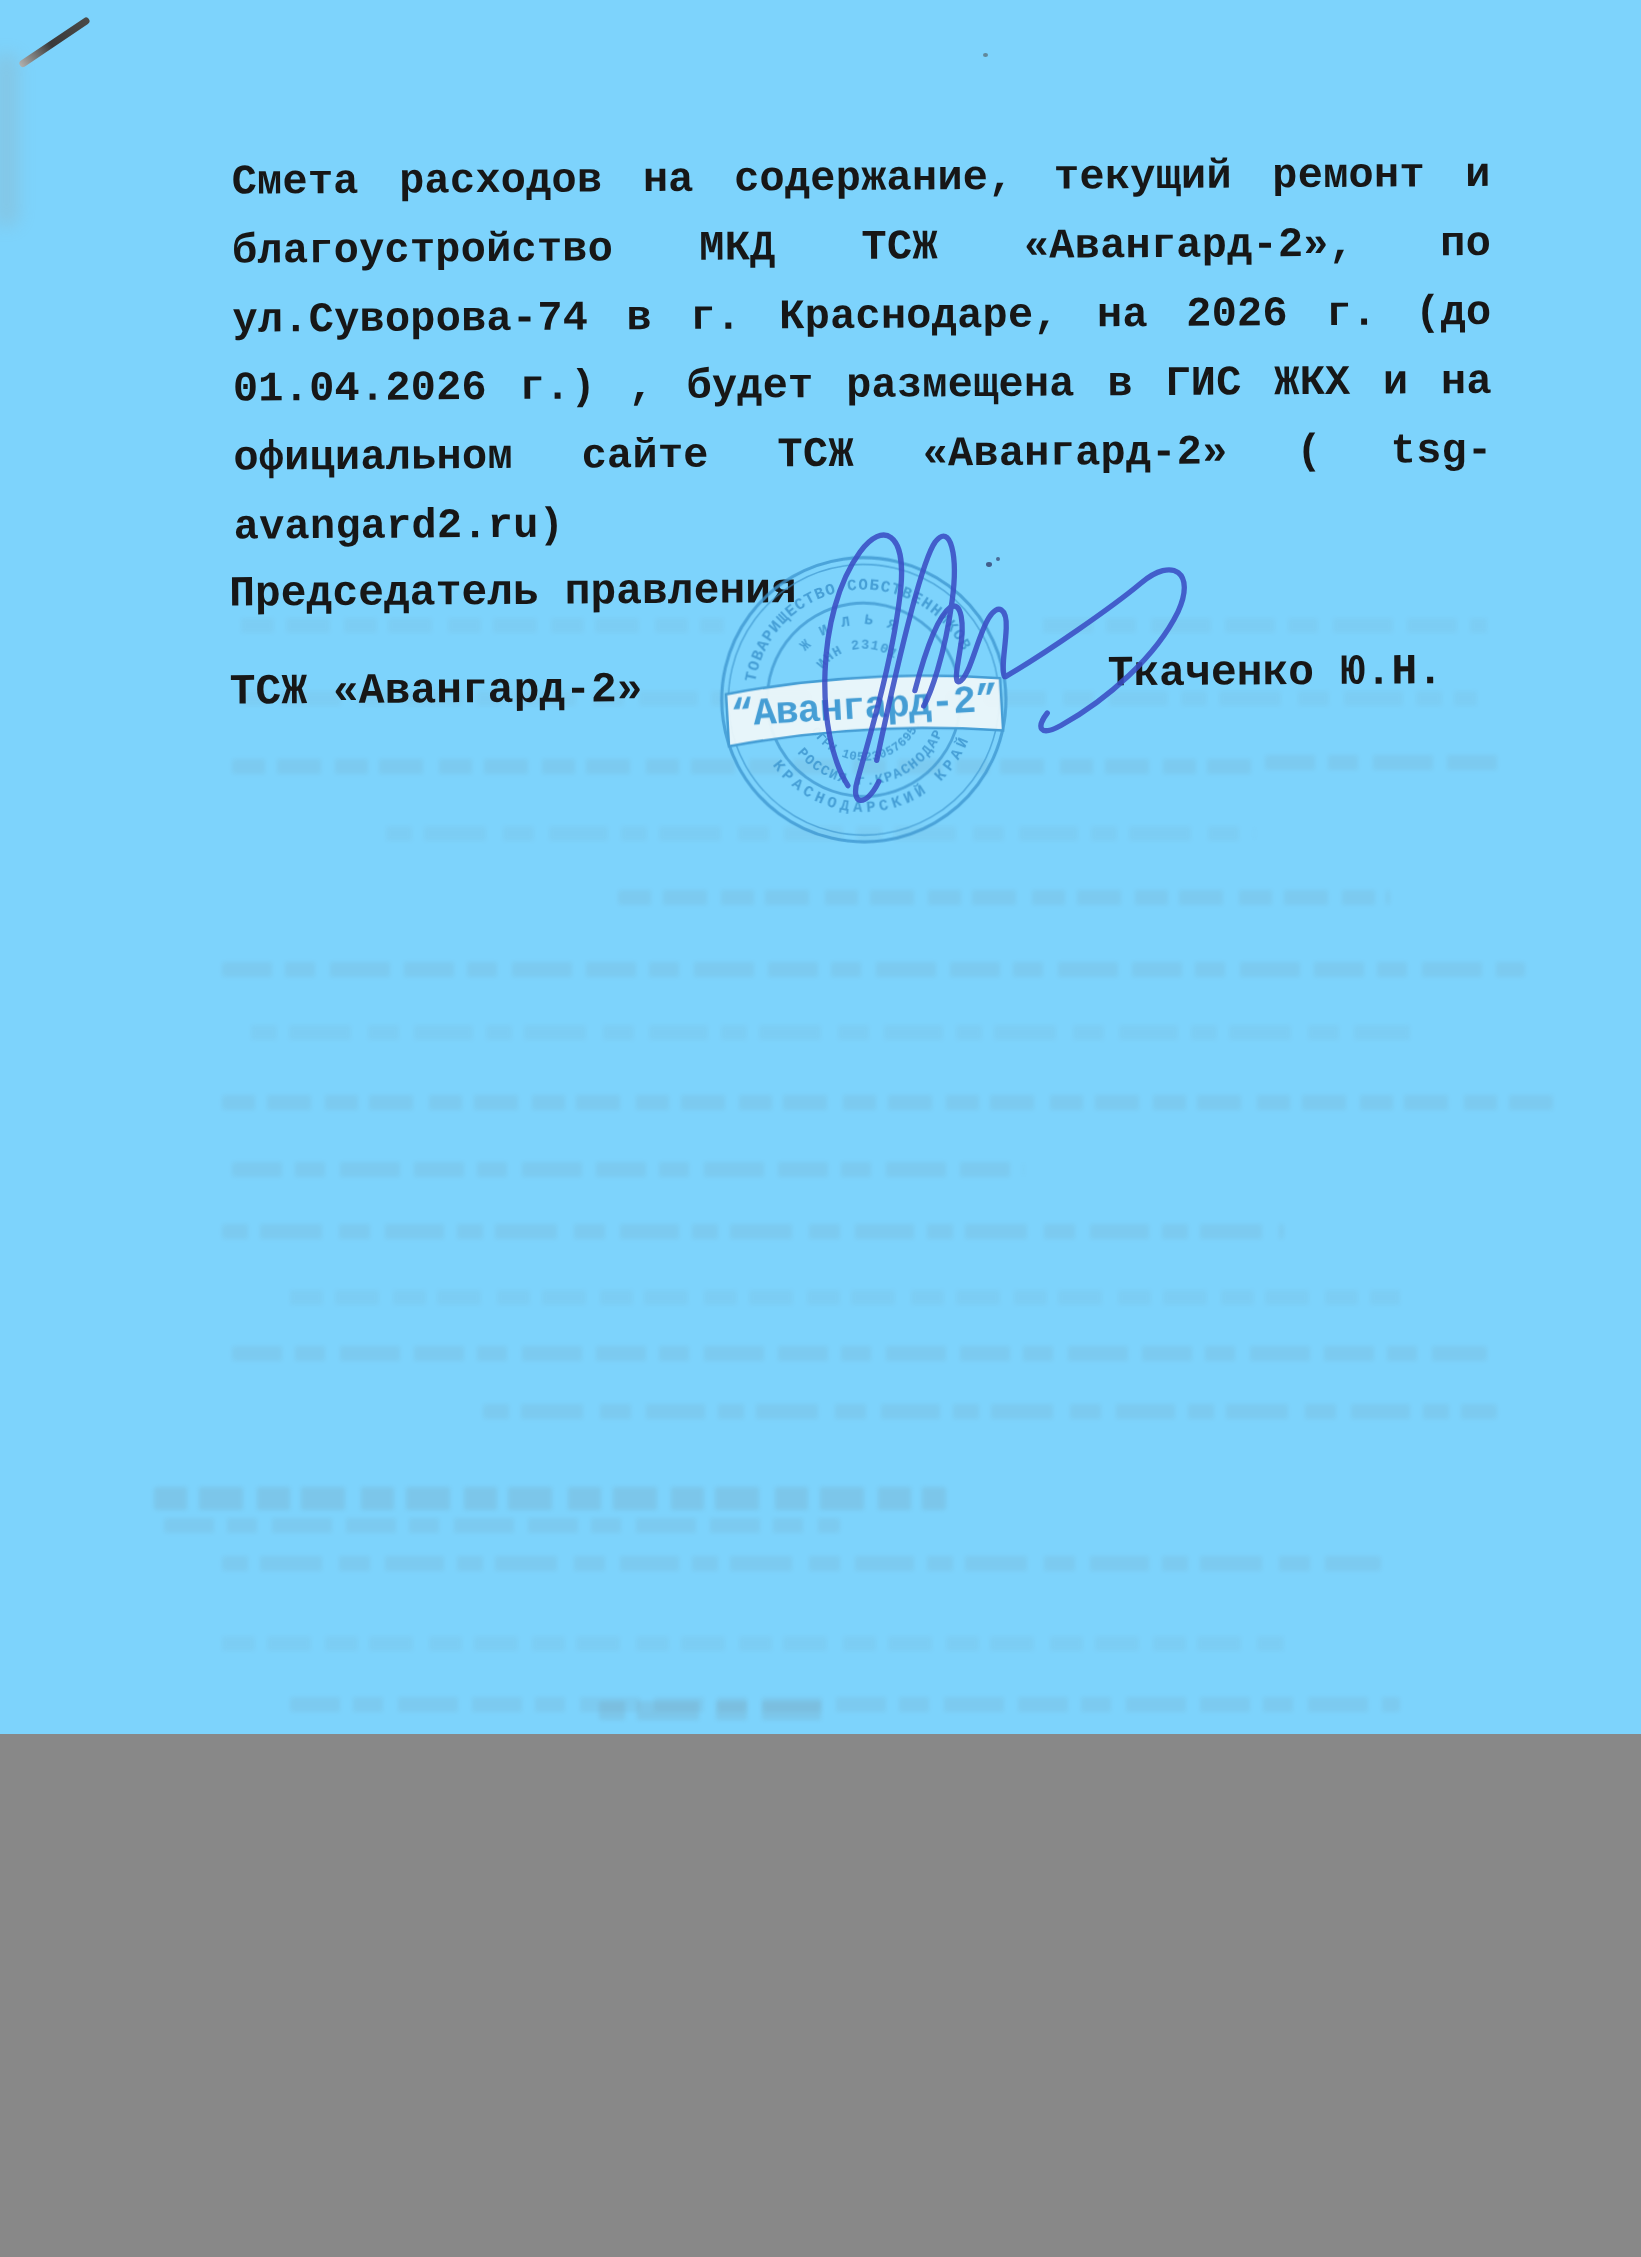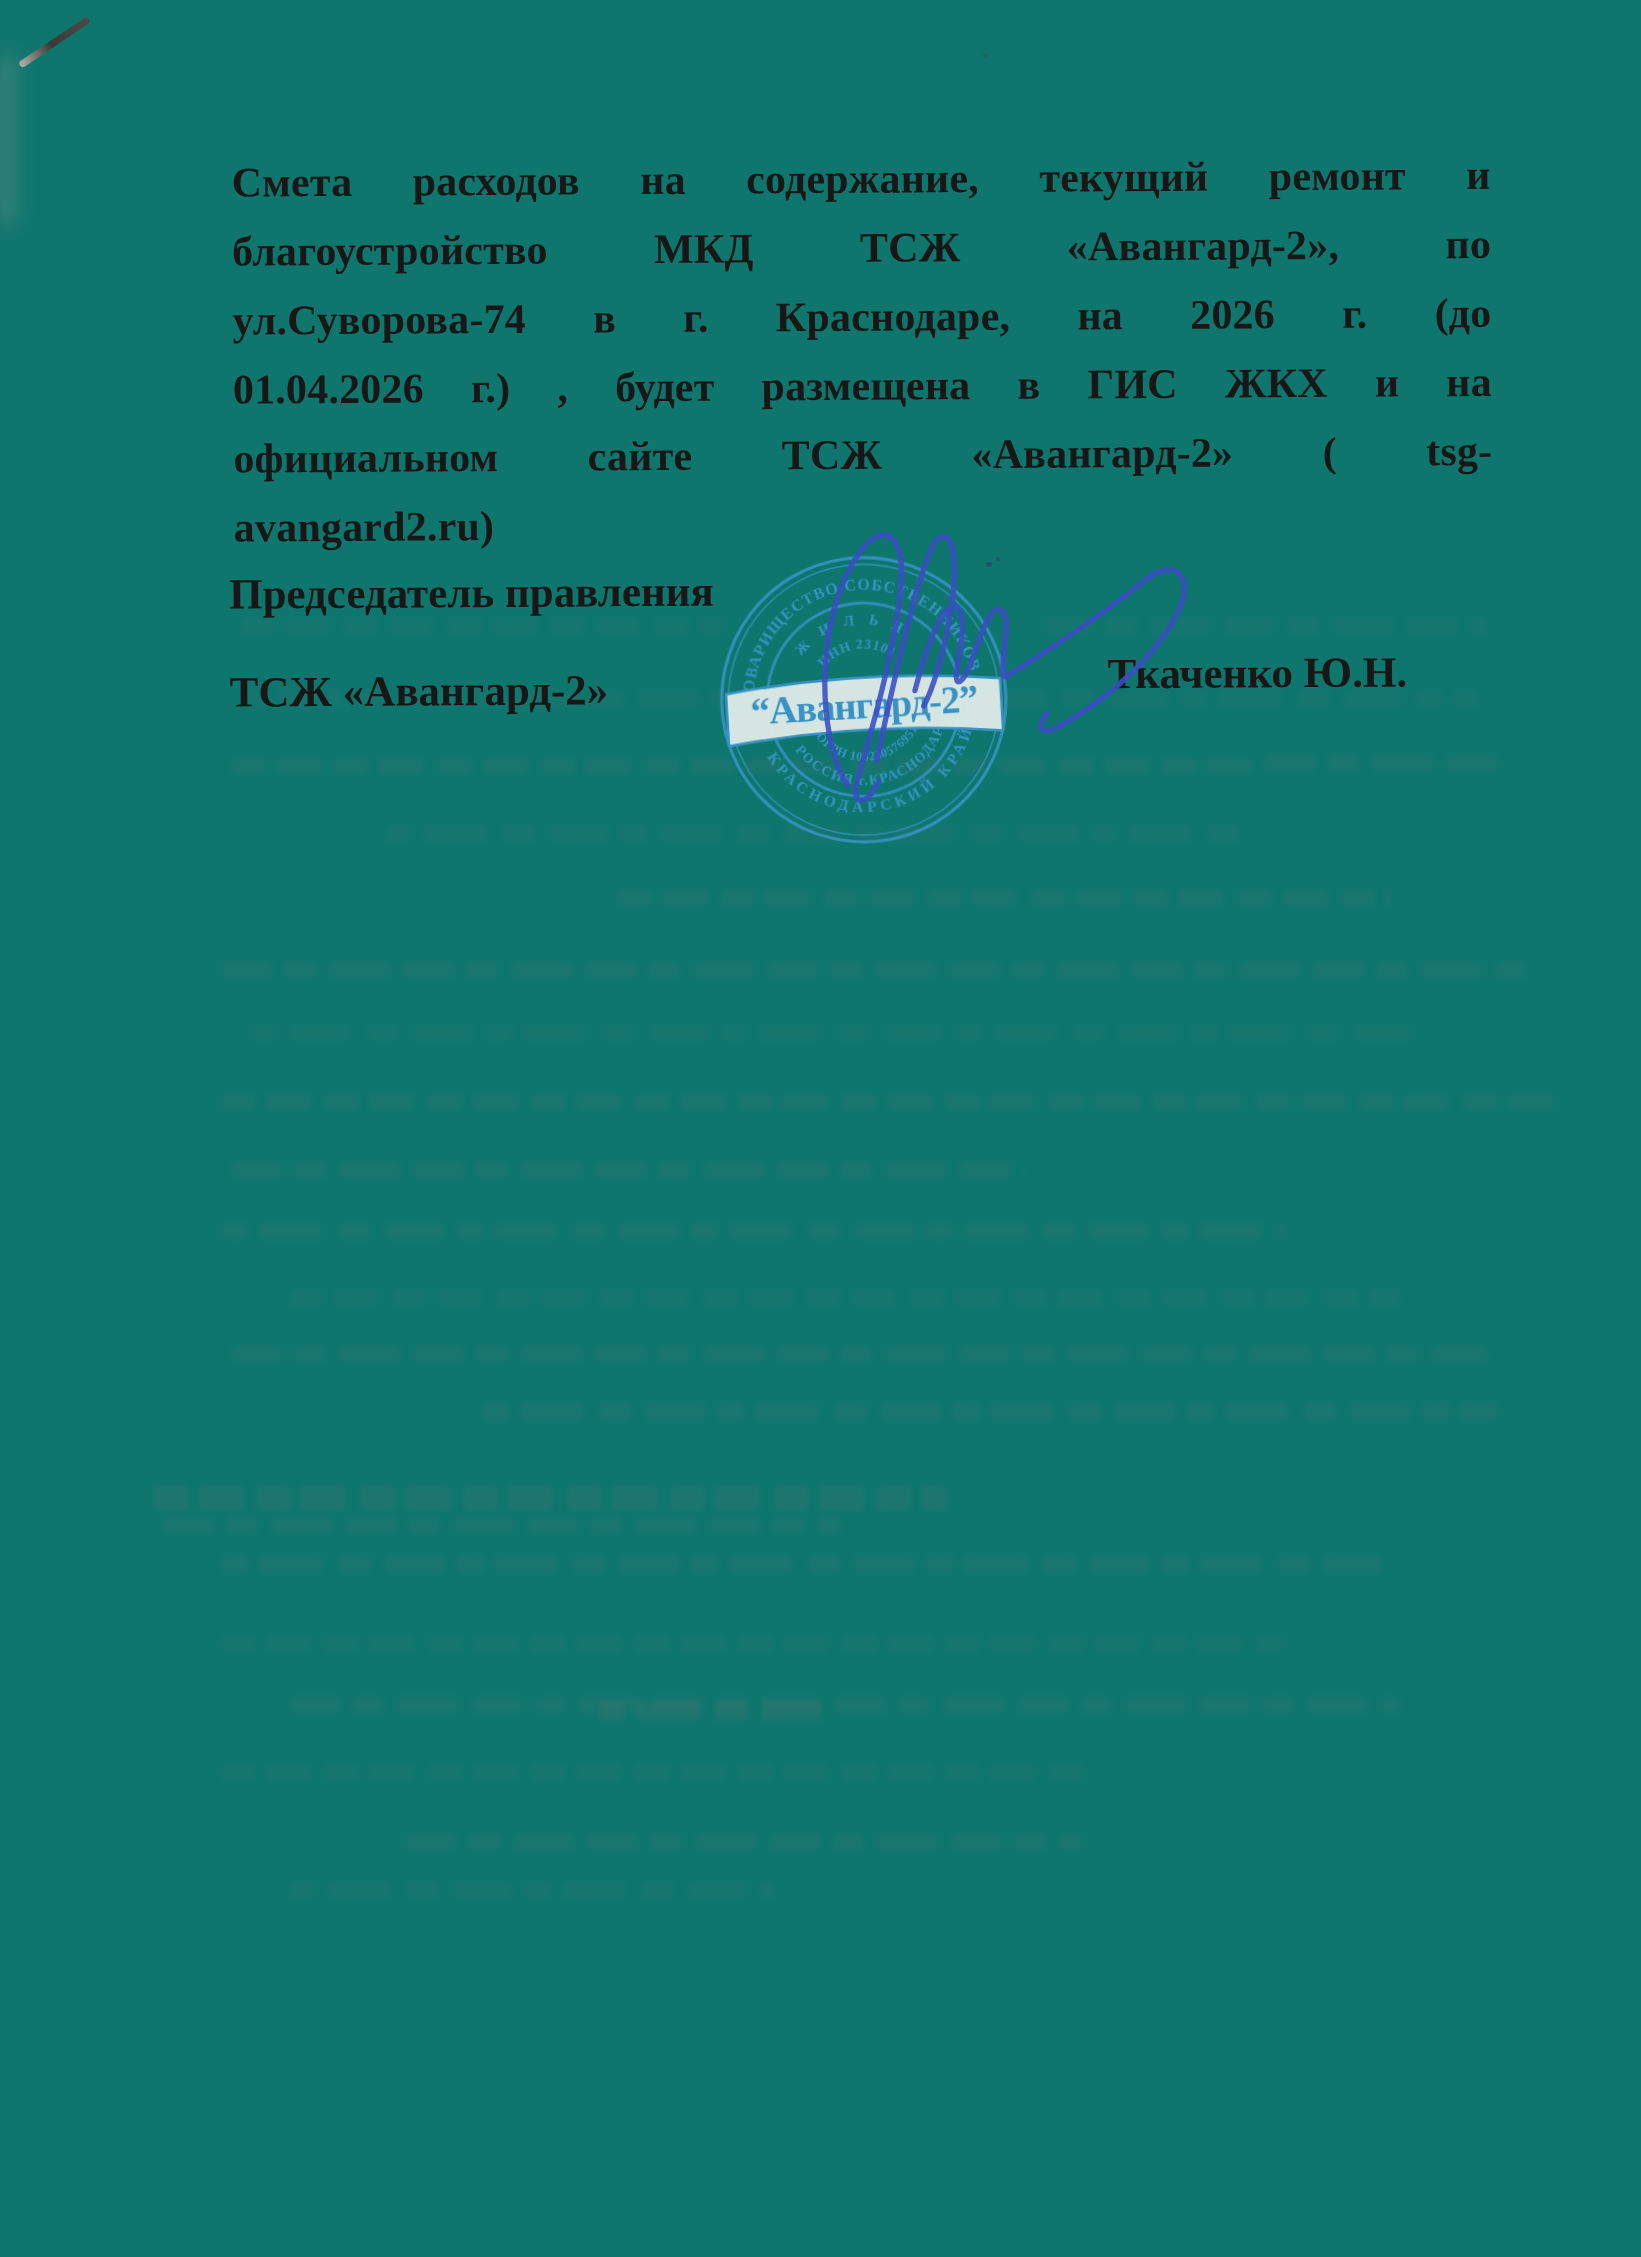--- a/index.html
+++ b/index.html
@@ -1,19 +1,19 @@
 <!DOCTYPE html>
 <html><head>
 <meta charset="utf-8">
 <style>
   html,body { margin:0; padding:0; background:#888; }
   .page {
-    position:relative; width:1641px; height:2257px;
-    background:#0f766e; overflow:hidden;
-    font-family:Liberation Serif, serif;
+    position:relative; width:1641px; height:1734px;
+    background:#7dd3fc; overflow:hidden;
+    font-family:Liberation Mono, monospace;
   }
   .content { position:absolute; inset:0; transform:rotate(-0.35deg); transform-origin:821px 406px; }
 
   
   .doc-text { color:#171717; font-weight:700; }
   .para { position:absolute; left:233px; top:145px; width:1259px; font-size:42px; line-height:69px; letter-spacing:0.2px; }
   .para .line { text-align:justify; text-align-last:justify; }
   .para .line:last-child { text-align-last:left; }
   .role1 { position:absolute; left:228px; top:566px; font-size:43px; }
   .role2 { position:absolute; left:228px; top:664px; font-size:43px; }

